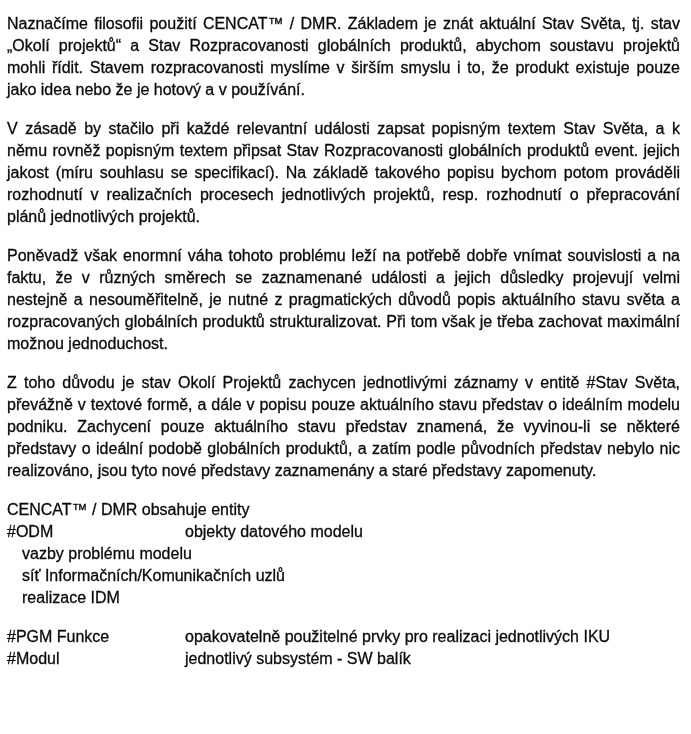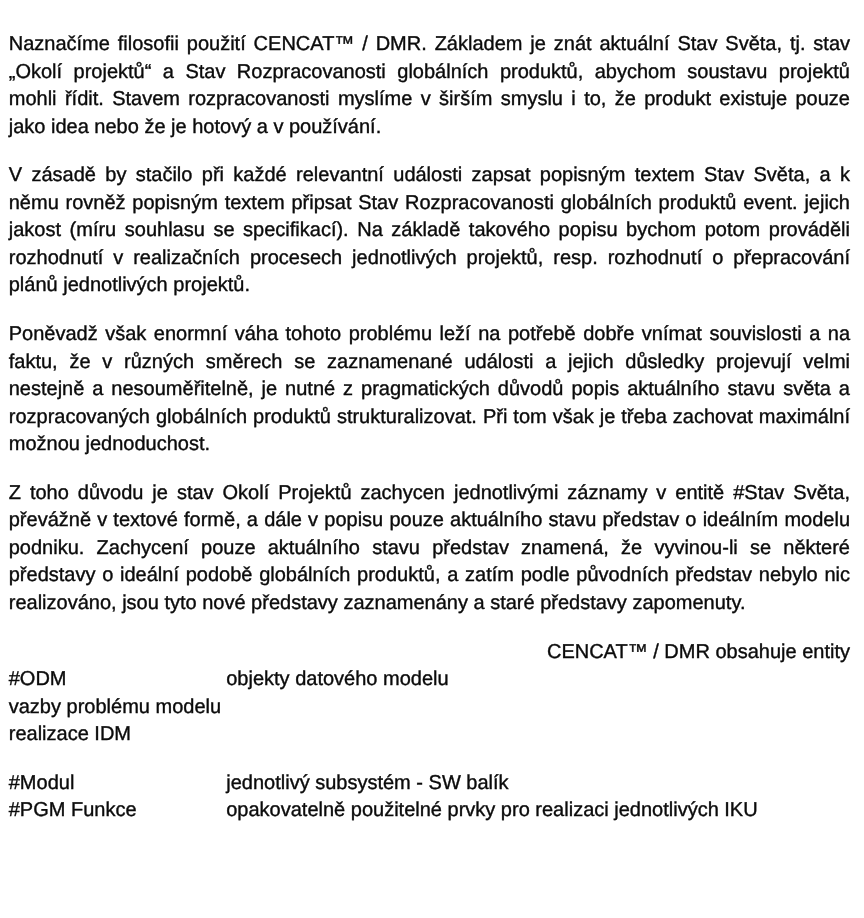--- a/index.html
+++ b/index.html
@@ -15,43 +15,43 @@
     font-size: 16px;
     line-height: 22px;
     color: #0b0b0b;
     -webkit-text-stroke: 0.3px #0b0b0b;
   }
   .page {
     padding: 13px 11px 0 7px;
   }
   .para {
     text-align: justify;
-    margin: 12px 0 17px 0;
+    margin: 0 0 17px 0;
   }
   .line-full-justify {
     text-align: justify;
     text-align-last: justify;
   }
   .line-plain {
-    text-align: right;
+    text-align: left;
     margin-top: 12px;
   }
   .entity-list {
     margin: 0 0 17px 0;
   }
   .entity-row {
     display: flex;
-    gap: 11px;
   }
   .entity-name {
     width: 163px;
     flex: 0 0 163px;
   }
   .entity-desc {
     flex: 1 1 auto;
+    margin-left: 15px;
   }
   .section {
     margin: 0;
   }
 </style>
 </head>
 <body>
 
 <div class="page">
 
@@ -67,33 +67,34 @@
     <div class="line-plain">CENCAT™ / DMR obsahuje entity</div>
     <div class="entity-list">
       <div class="entity-row">
         <span class="entity-name">#ODM</span>
         <span class="entity-desc">objekty datového modelu</span>
       </div>
       <div class="entity-row">
         <span class="entity-desc">vazby problému modelu</span>
       </div>
       <div class="entity-row">
+        <span class="entity-desc">síť Informačních/Komunikačních uzlů</span>
       </div>
       <div class="entity-row">
         <span class="entity-desc">realizace IDM</span>
       </div>
     </div>
   </div>
 
   <div class="section">
     <div class="entity-list">
       <div class="entity-row">
+        <span class="entity-name">#PGM Funkce</span>
+        <span class="entity-desc">opakovatelně použitelné prvky pro realizaci jednotlivých IKU</span>
+      </div>
+      <div class="entity-row">
         <span class="entity-name">#Modul</span>
         <span class="entity-desc">jednotlivý subsystém - SW balík</span>
-      </div>
-      <div class="entity-row">
-        <span class="entity-name">#PGM Funkce</span>
-        <span class="entity-desc">opakovatelně použitelné prvky pro realizaci jednotlivých IKU</span>
       </div>
     </div>
   </div>
 
 </div>
 
 </body></html>

